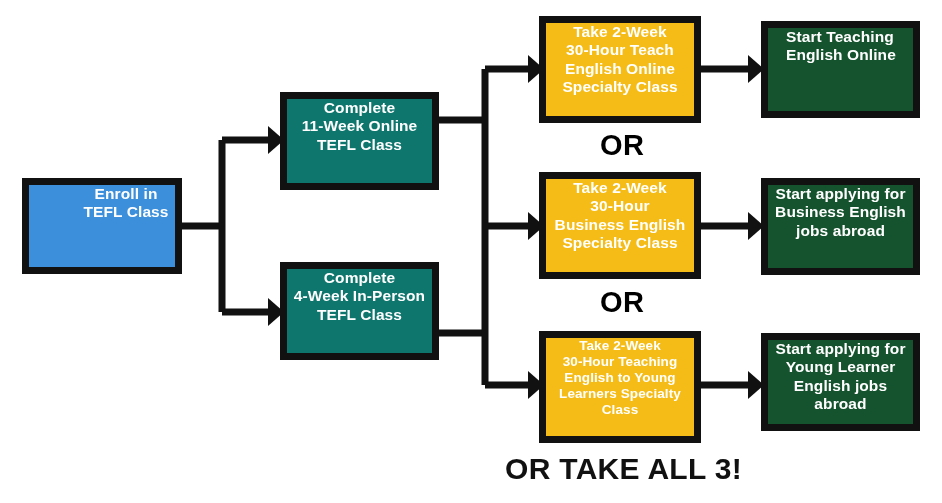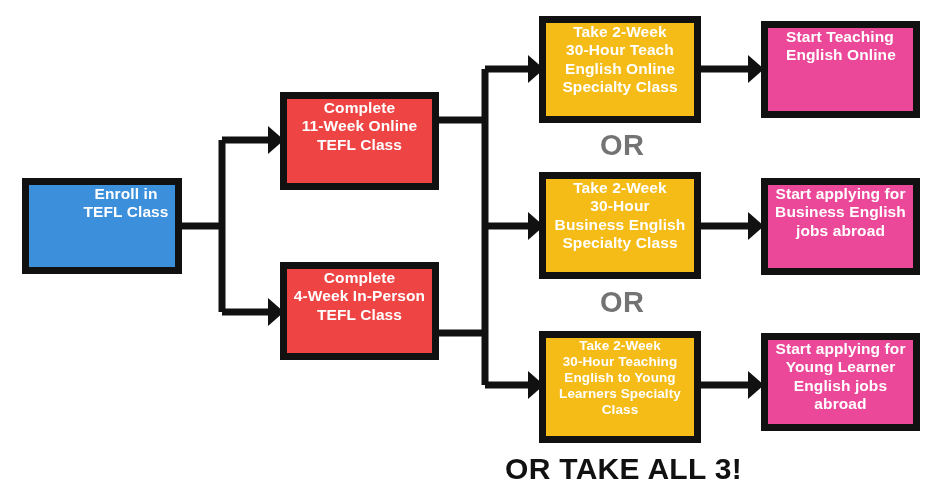--- a/index.html
+++ b/index.html
@@ -24,38 +24,38 @@
     justify-content: center;
     color: #ffffff;
     font-weight: bold;
     line-height: 1.18;
     text-align: center;
     letter-spacing: 0.1px;
     z-index: 3;
   }
   .node span { display: block; width: 100%; }
   .blue   { background: #3b8fdb; }
-  .pink   { background: #ef4444; }
+  .pink   { background: #0f766e; }
   .orange { background: #f5bc18; }
-  .green  { background: #ec4899; }
+  .green  { background: #14532d; }
 
   .n-blue   { left: 22px;  top: 178px; width: 160px; height: 96px;  font-size: 15.5px; }
   .n-pink1  { left: 280px; top: 92px;  width: 159px; height: 98px;  font-size: 15.5px; }
   .n-pink2  { left: 280px; top: 262px; width: 159px; height: 98px;  font-size: 15.5px; }
   .n-or1    { left: 539px; top: 16px;  width: 162px; height: 107px; font-size: 15.5px; }
   .n-or2    { left: 539px; top: 172px; width: 162px; height: 107px; font-size: 15.5px; }
   .n-or3    { left: 539px; top: 331px; width: 162px; height: 112px; font-size: 13.5px; }
   .n-gr1    { left: 761px; top: 21px;  width: 159px; height: 97px;  font-size: 15.5px; text-align: left; }
   .n-gr1 span { padding-left: 18px; }
   .n-gr2    { left: 761px; top: 178px; width: 159px; height: 97px;  font-size: 15.5px; }
   .n-gr3    { left: 761px; top: 333px; width: 159px; height: 98px;  font-size: 15.5px; }
 
   .or-label {
     position: absolute;
-    color: #737373;
+    color: #000000;
     font-weight: bold;
     font-size: 29px;
     letter-spacing: 0.5px;
     z-index: 2;
   }
   .or-1 { left: 600px; top: 129px; }
   .or-2 { left: 600px; top: 286px; }
   .take-all {
     position: absolute;
     left: 505px;

